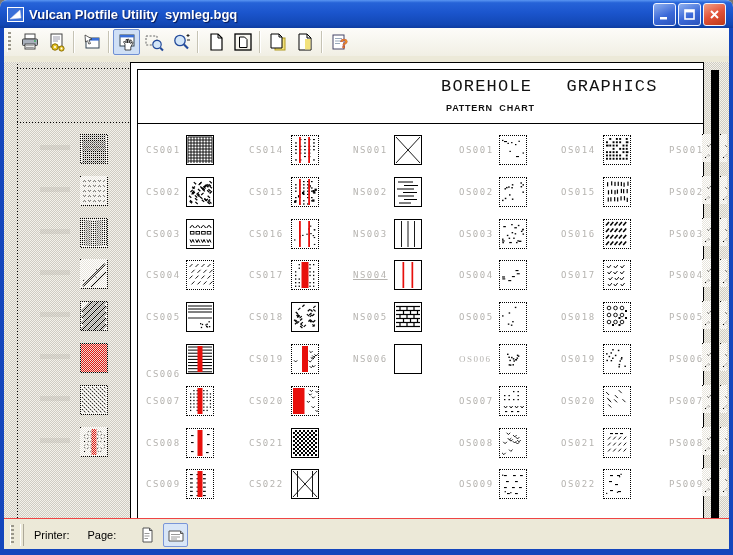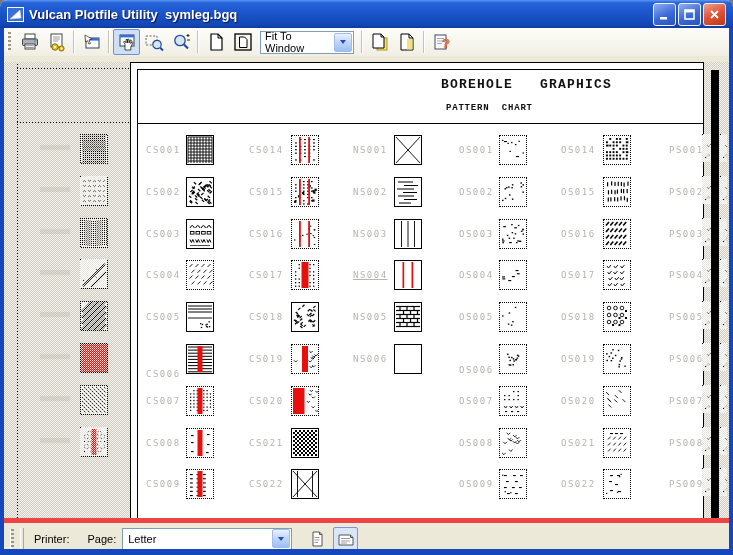--- a/index.html
+++ b/index.html
@@ -40,37 +40,37 @@
                      linear-gradient(45deg,#cfccc3 25%,#f4f2ea 25%,#f4f2ea 75%,#cfccc3 75%);
     background-position:0 0,1px 1px;background-size:2px 2px;}
   .ws-topstrip{position:absolute;left:0;top:0;width:733px;height:6px;background:#ece9d8;}
   .dotline-v{position:absolute;width:1px;background:repeating-linear-gradient(180deg,#000 0 1px,transparent 1px 3px);}
   .dotline-h{position:absolute;height:1px;background:repeating-linear-gradient(90deg,#000 0 1px,transparent 1px 3px);}
   #page{position:absolute;left:130px;top:6px;width:572px;height:456px;background:#fff;
     border:1px solid #000;border-bottom:3px solid #000;overflow:hidden;}
   .shadow-bar{position:absolute;left:711px;top:14px;width:8px;height:448px;background:#000;}
   .ch-line{position:absolute;background:#000;}
   .ch-title1{position:absolute;left:283px;top:14px;font-family:"Liberation Mono",monospace;
-    font-weight:bold;font-size:13px;letter-spacing:1.2px;white-space:pre;color:#111;padding-left:27px;}
-  .ch-title2{position:absolute;left:315px;top:40px;font-family:Liberation Mono, monospace;
+    font-weight:normal;font-size:17px;letter-spacing:1.2px;white-space:pre;color:#111;padding-left:27px;}
+  .ch-title2{position:absolute;left:315px;top:40px;font-family:Liberation Sans, sans-serif;
     font-weight:bold;font-size:9px;letter-spacing:.8px;white-space:pre;color:#111;}
   .pat-label{position:absolute;font-family:"DejaVu Sans Mono",monospace;font-size:9px;
     letter-spacing:1.5px;color:#b6b4b0;white-space:pre;}
   .swatch{position:absolute;width:26px;height:28px;background:#fff;border:1px solid #000;}
   .swatch.dotted{border-style:dotted;}
   .swatch svg{display:block;}
   .dim::after{content:"";position:absolute;inset:-1px;
     background-image:linear-gradient(45deg,#e7e4db 25%,transparent 25%,transparent 75%,#e7e4db 75%),
                      linear-gradient(45deg,#e7e4db 25%,transparent 25%,transparent 75%,#e7e4db 75%);
     background-position:0 0,1px 1px;background-size:2px 2px;}
   .faint-label{position:absolute;width:30px;height:5px;background:#b9b6ae;opacity:.35;}
   .frag{overflow:hidden;}
   
   .statusbar{position:absolute;left:0;top:518px;width:733px;height:31px;background:#ece9d8;
-    border-top:5px solid #ef4444;display:flex;align-items:center;font-size:11px;}
+    border-top:1px solid #ef4444;display:flex;align-items:center;font-size:11px;}
   .sb-grip{width:3px;height:20px;margin:0 4px 0 10px;
     background:repeating-linear-gradient(180deg,#9a978a 0 2px,transparent 2px 4px);border-left:1px solid #fff;}
   .sb-sep{width:2px;height:22px;border-left:1px solid #fff;border-right:1px solid #aca899;margin:0 6px 0 2px;}
   .sb-label{margin:0 6px 0 4px;color:#000;}
   .sb-combo{height:20px;background:#fff;border:1px solid #7f9db9;display:flex;align-items:center;}
   .sb-combo .val{flex:1;padding-left:5px;white-space:pre;overflow:hidden;}
   .sb-btn{width:23px;height:22px;margin-left:4px;display:flex;align-items:center;justify-content:center;
     border:1px solid transparent;border-radius:2px;}
   .sb-btn.selected{border:1px solid #7a96d8;background:#d9e6f7;}
   .bottom-border{position:absolute;left:0;top:549px;width:733px;height:6px;background:#1446bc;}
@@ -168,26 +168,20 @@
       <svg width="20" height="20">
         <path d="M5 2 h7 l4 4 v12 H5 Z" fill="#fff" stroke="#000" stroke-width="1.2"></path>
         <path d="M12 2 v4 h4" fill="none" stroke="#000"></path>
       </svg>
     </div>
     <div class="tb-btn">
       <svg width="20" height="20">
         <rect x="2" y="2" width="16" height="16" fill="none" stroke="#000" stroke-width="1.3"></rect>
         <path d="M6.5 5 h5 l2.5 2.5 v8 H6.5 Z" fill="#fff" stroke="#000"></path>
       </svg>
-    </div>
-    <div class="tb-combo">
-      <span class="val">Fit To Window</span>
-      <span class="xp-arrow">
-          <span class="tri"></span>
-        </span>
     </div>
     <div class="tbsep"></div>
     <div class="tb-btn">
       <svg width="20" height="20">
         <rect x="7" y="6" width="10" height="12" fill="#f3e27c" stroke="#b09a20"></rect>
         <path d="M3 2 h8 l3 3 v11 H3 Z" fill="#fff" stroke="#000"></path>
         <path d="M11 2 v3 h3" fill="none" stroke="#000"></path>
       </svg>
     </div>
     <div class="tb-btn">
@@ -1093,21 +1087,21 @@
         <span class="swatch dotted" style="left: 368px; top: 239.2px;">
           <svg width="26" height="28" viewBox="0 0 26 28">
             <rect x="2.030210345997573" y="12.283610974104894" width="1.5" height="1.3" fill="#000"></rect>
             <rect x="12.185122345660405" y="18.040518439859394" width="1.5" height="1.3" fill="#000"></rect>
             <rect x="10.865272377089259" y="21.5627152112139" width="1.5" height="1.3" fill="#000"></rect>
             <rect x="14.825543260586235" y="3.7984434667967464" width="1.5" height="1.3" fill="#000"></rect>
             <rect x="8.664567801479514" y="9.35219541487852" width="1.5" height="1.3" fill="#000"></rect>
             <rect x="7.824728819460017" y="20.48471323469873" width="1.5" height="1.3" fill="#000"></rect>
           </svg>
         </span>
-        <div class="pat-label" style="left: 328px; top: 302px;">OS006</div>
+        <div class="pat-label" style="left: 328px; top: 291px; font-family: Liberation Serif, serif;">OS006</div>
         <span class="swatch dotted" style="left: 368px; top: 281px;">
           <svg width="26" height="28" viewBox="0 0 26 28">
             <rect x="7.016453849159393" y="8.617711138267866" width="1.5" height="1.4" fill="#000"></rect>
             <rect x="15.172254135912404" y="14.025746091280945" width="1.5" height="1.4" fill="#000"></rect>
             <rect x="9.390907275672493" y="14.732558622366078" width="1.5" height="1.4" fill="#000"></rect>
             <rect x="9.86034052393415" y="19.413594292203705" width="1.5" height="1.4" fill="#000"></rect>
             <rect x="8.379809247972355" y="11.567540837250437" width="1.5" height="1.4" fill="#000"></rect>
             <rect x="12.797396947535406" y="13.172578199381277" width="1.5" height="1.4" fill="#000"></rect>
             <rect x="13.447515239216163" y="15.342628493598955" width="1.5" height="1.4" fill="#000"></rect>
             <rect x="15.588403871556933" y="13.983606024637636" width="1.5" height="1.4" fill="#000"></rect>
@@ -1728,26 +1722,20 @@
         </span>
       </div>
     <div class="shadow-bar"></div>
   </div>
 
   <div class="statusbar">
     <div class="sb-grip"></div>
     <div class="sb-sep"></div>
     <span class="sb-label">Printer:</span>
     <span class="sb-label" style="margin-left:12px;">Page:</span>
-    <div class="sb-combo" style="width:168px;">
-      <span class="val">Letter</span>
-      <span class="xp-arrow">
-          <span class="tri"></span>
-        </span>
-    </div>
     <div class="sb-btn" style="margin-left:12px;">
       <svg width="18" height="18">
         <path d="M5 2 h6.5 l2.5 2.5 V16 H5 Z" fill="#fff" stroke="#555"></path>
         <path d="M11.5 2 v2.5 h2.5" fill="none" stroke="#555"></path>
         <rect x="6.5" y="7" width="5" height="1" fill="#999"></rect>
           <rect x="6.5" y="9.5" width="5" height="1" fill="#999"></rect>
           <rect x="6.5" y="12" width="3.5" height="1" fill="#999"></rect>
       </svg>
     </div>
     <div class="sb-btn selected">

